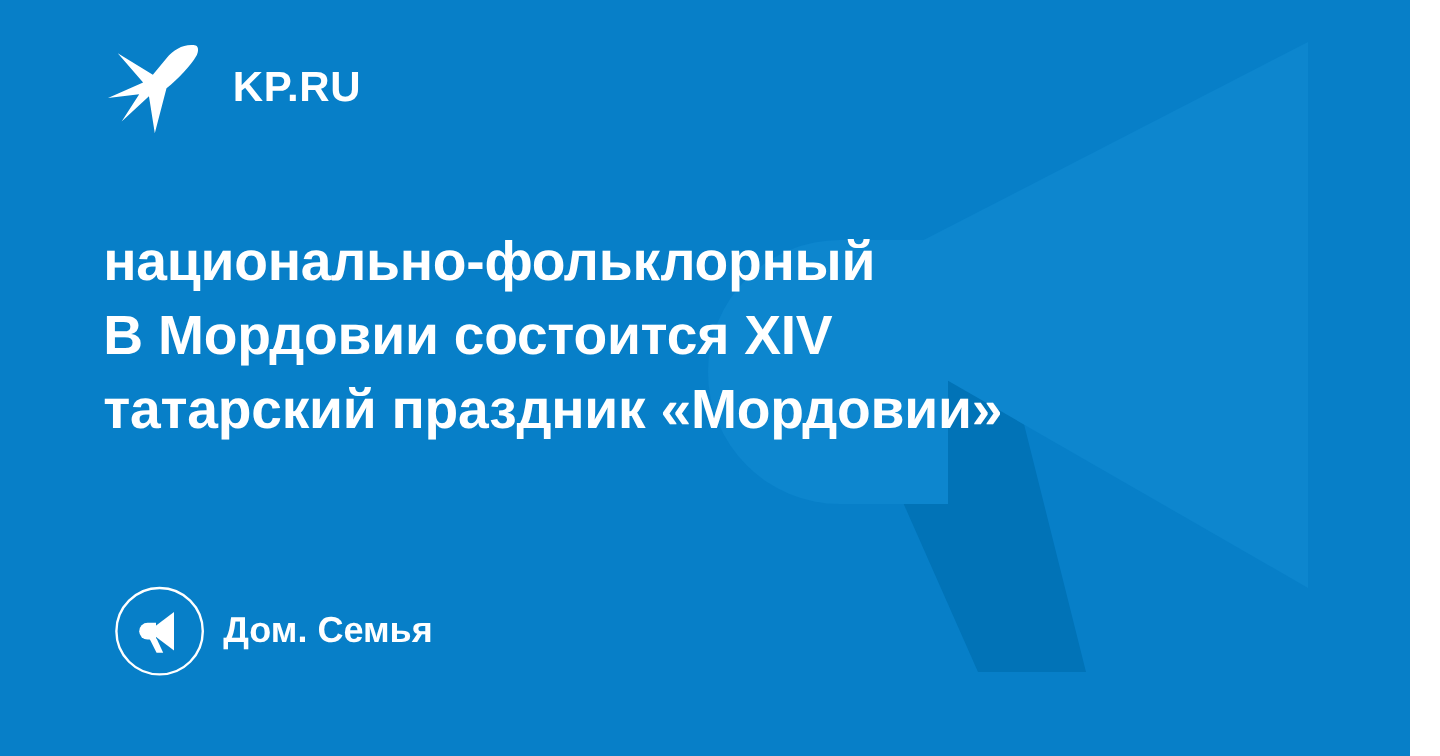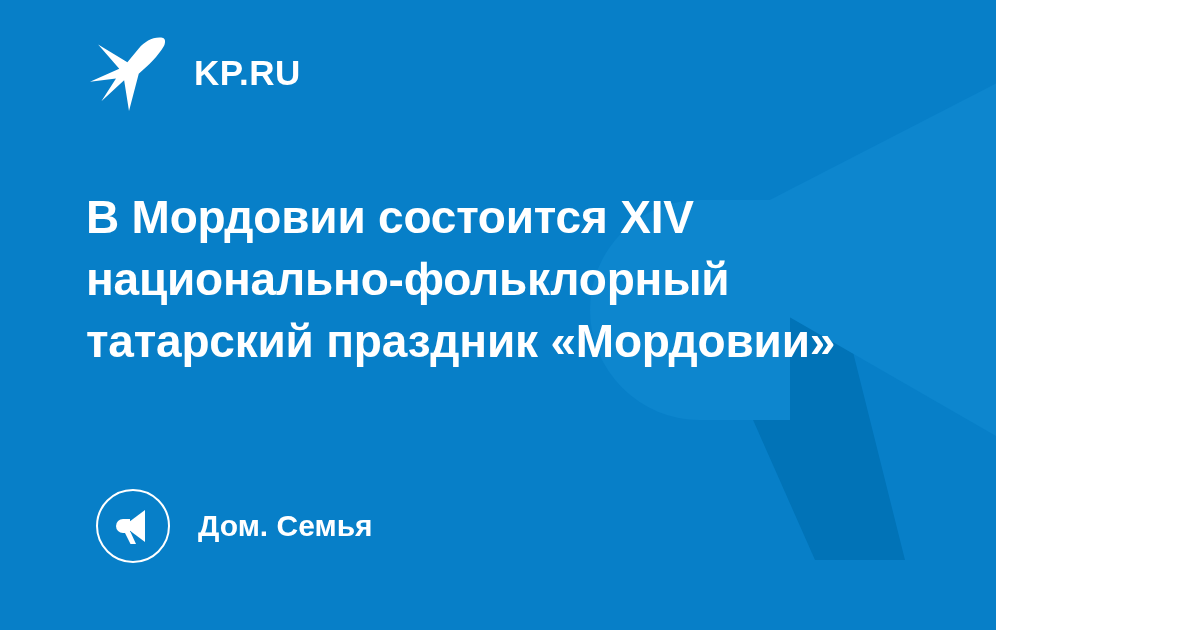--- a/index.html
+++ b/index.html
@@ -7,21 +7,21 @@
     margin: 0;
     padding: 0;
     background: #ffffff;
   }
   body {
     font-family: "Liberation Sans", "DejaVu Sans", sans-serif;
   }
 
   .card {
     position: relative;
-    width: 996px;
+    width: 1175px;
     height: 630px;
     overflow: hidden;
     background: #077FC8;
   }
 
   
   .watermark {
     position: absolute;
     inset: 0;
     width: 1200px;
@@ -87,21 +87,21 @@
     border-radius: 50%;
     border: 2px solid #ffffff;
     display: flex;
     align-items: center;
     justify-content: center;
     flex: 0 0 auto;
     box-sizing: border-box;
   }
   .rubric-badge svg { display: block; }
   .rubric-label {
-    margin-left: 28px;
+    margin-left: 16px;
     color: #ffffff;
     font-size: 30px;
     font-weight: bold;
     line-height: 1;
     white-space: nowrap;
     text-align: center;
   }
 </style>
 </head>
 <body>
@@ -130,22 +130,22 @@
                L 44 58
                L 50 96
                L 62 50
                C 74 40 86 28 93 16
                C 95 12 95 7 92 6 Z"></path>
     </svg>
     <div class="brand-name">KP.RU</div>
   </div>
 
   <h1 class="headline">
+    <span class="hl-line">национально-фольклорный</span>
     <span class="hl-line">В Мордовии состоится XIV</span>
-    <span class="hl-line">национально-фольклорный</span>
     <span class="hl-line">татарский праздник «Мордовии»</span>
   </h1>
 
   <div class="rubric">
     <div class="rubric-badge">
       <svg width="42" height="42" viewBox="0 0 42 42" aria-hidden="true">
         <path fill="#ffffff" d="M 33 5
                  L 33 37
                  L 17 25
                  L 17 17 Z"></path>

